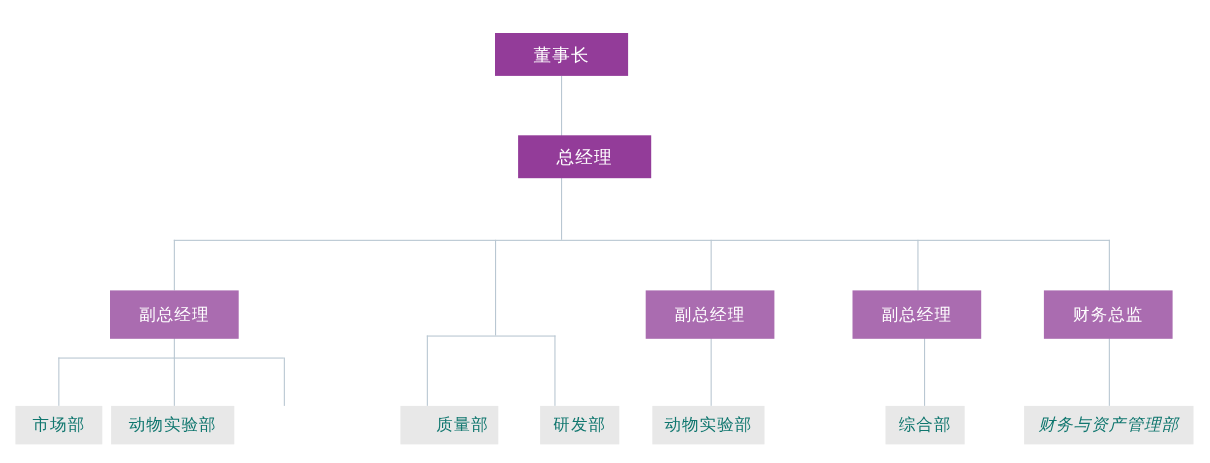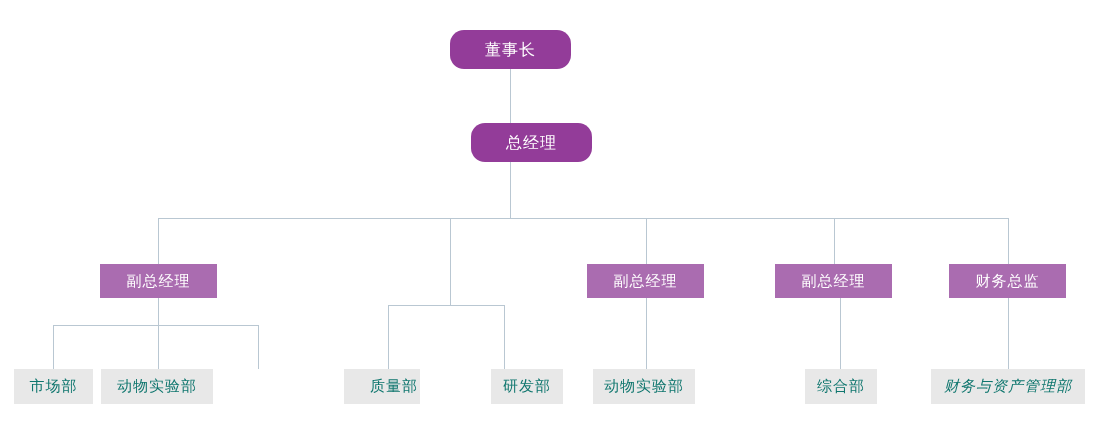--- a/index.html
+++ b/index.html
@@ -38,27 +38,26 @@
     text-align: center;
     white-space: nowrap;
     letter-spacing: 1px;
     line-height: 1;
   }
   .node-exec {
     background: #933c99;
     color: #ffffff;
     font-size: 16px;
     height: 39px;
-    border-radius: 14px;
   }
   .node-mid {
     background: #aa6cb0;
     color: #ffffff;
     font-size: 15px;
-    height: 34px;
+    height: 44px;
   }
   .node-dept {
     background: #e8e8e8;
     color: #0f766e;
     font-size: 15px;
     height: 35px;
   }
 </style>
 </head>
 <body>
@@ -103,21 +102,21 @@
 
   <div class="node node-mid" style="left:775px; top:264px; width:117px;">副总经理</div>
 
   <div class="node node-mid" style="left:949px; top:264px; width:117px;">财务总监</div>
 
   <div class="node node-dept" style="left:14px; top:369px; width:79px;">市场部</div>
 
   <div class="node node-dept" style="left:101px; top:369px; width:112px;">动物实验部</div>
 
 
-  <div class="node node-dept" style="left:344px; top:369px; width:76px;padding-left:24px;">质量部</div>
+  <div class="node node-dept" style="left:364px; top:369px; width:89px;padding-left:24px;">质量部</div>
 
   <div class="node node-dept" style="left:491px; top:369px; width:72px;">研发部</div>
 
   <div class="node node-dept" style="left:593px; top:369px; width:102px;">动物实验部</div>
 
   <div class="node node-dept" style="left:805px; top:369px; width:72px;">综合部</div>
 
   <div class="node node-dept" style="left:931px; top:369px; width:154px;font-style:italic;">财务与资产管理部</div>
 
 </div>

